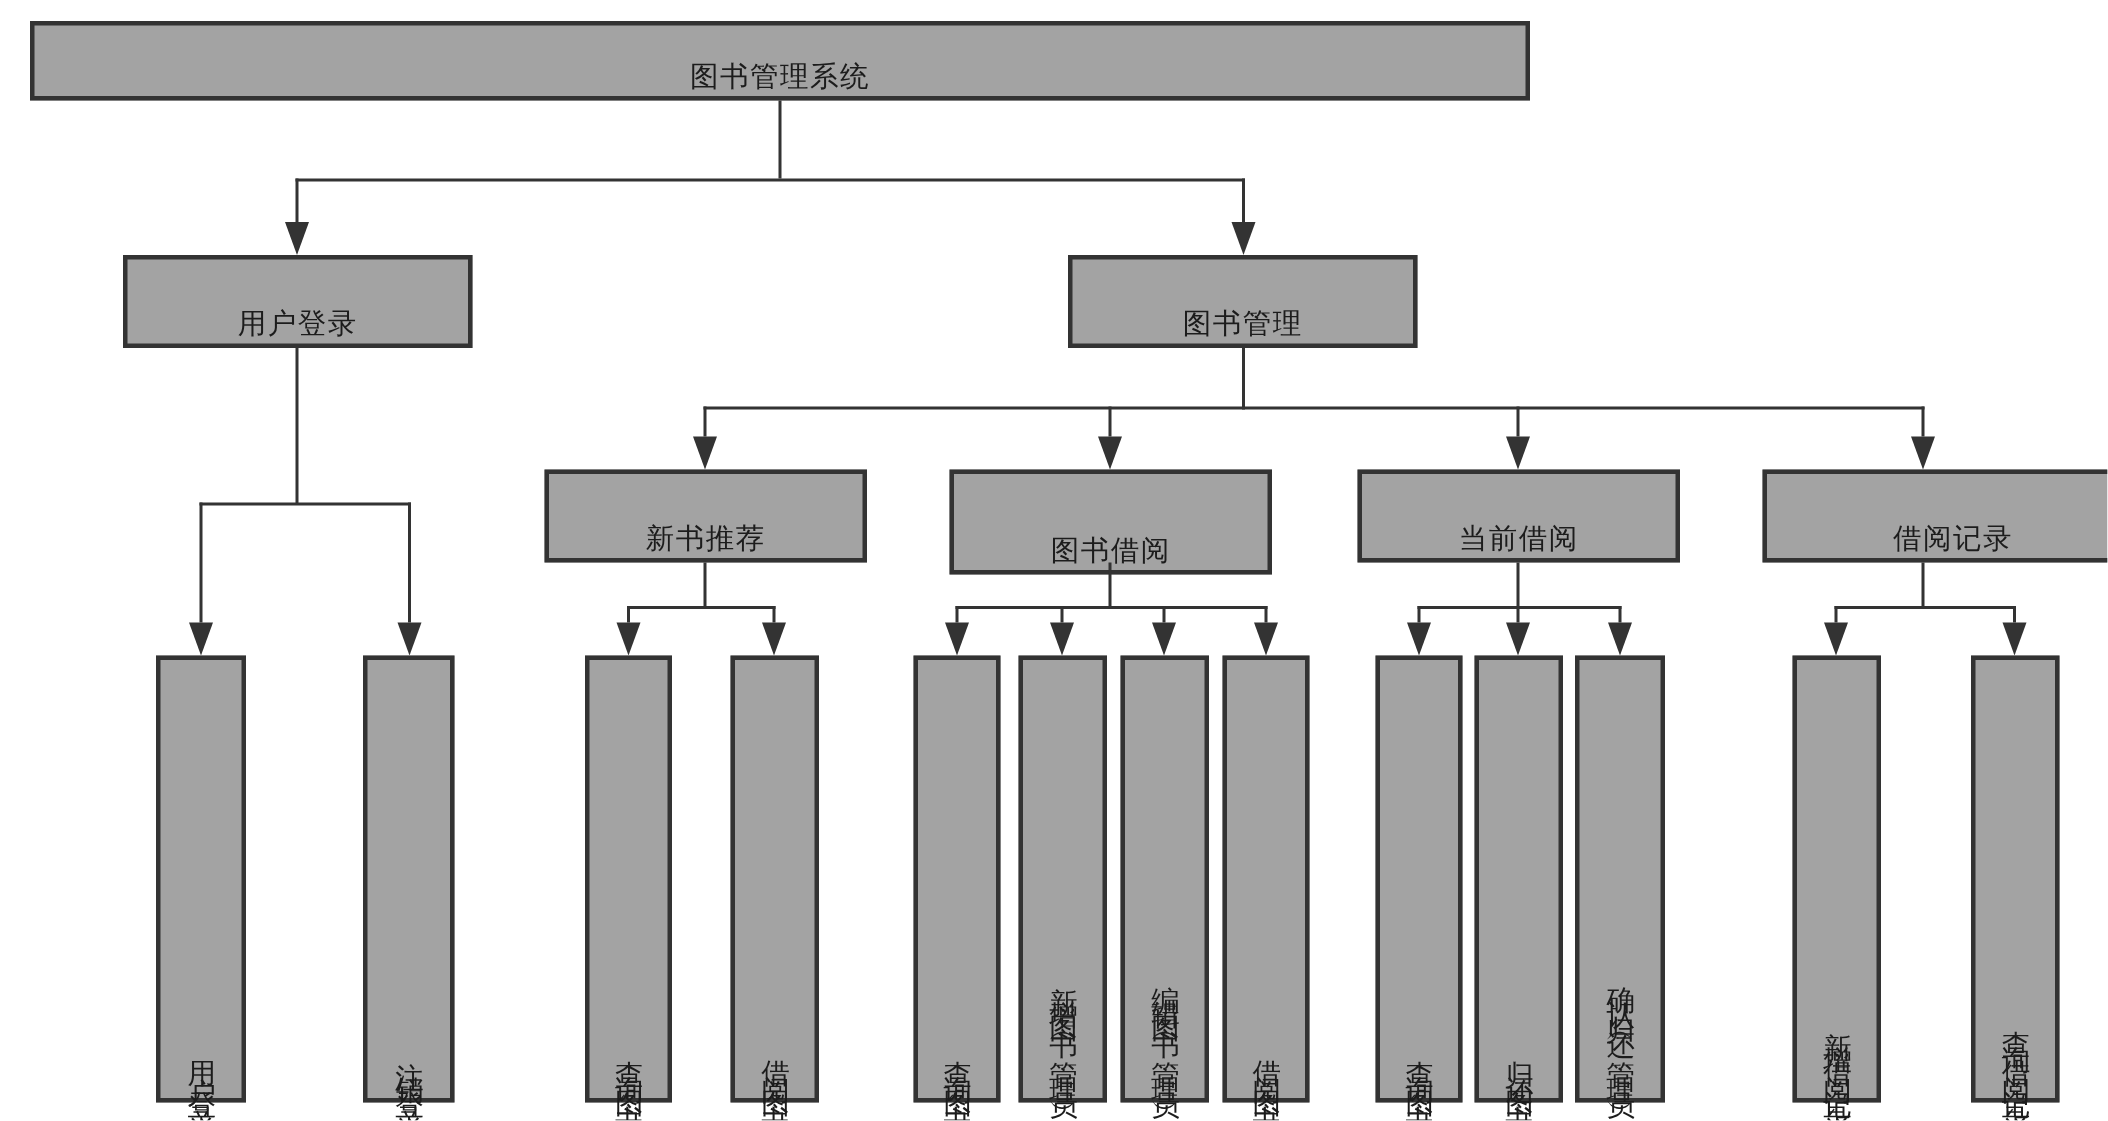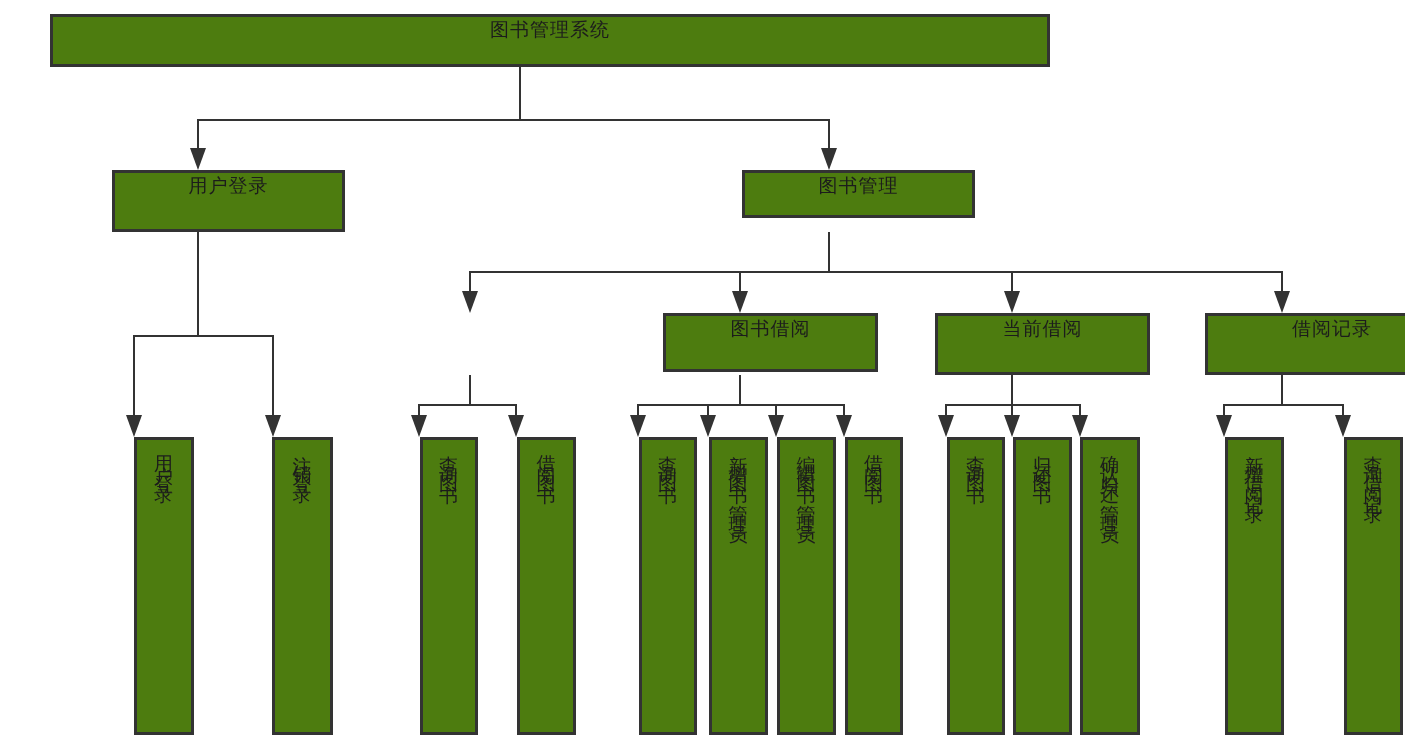--- a/index.html
+++ b/index.html
@@ -11,27 +11,26 @@
   body{font-family:"Liberation Sans","DejaVu Sans",sans-serif;color:var(--text);}
   .canvas{
     position:relative;
     width:1405px;height:747px;
     background:#ffffff;
     overflow:hidden;
   }
   .box{
     position:absolute;
     border:3px solid var(--line);
-    background:#4d7c0f;
-    display:flex;align-items:flex-start;justify-content:center;
+    background:#a3a3a3;
+    display:flex;align-items:flex-end;justify-content:center;
     box-sizing:border-box;
     font-size:19px;
     letter-spacing:1px;
     color:var(--text);
-    margin-left:30px;
   }
   .leaf{
     top:437px;height:298px;
   }
   .vtext{
     writing-mode:vertical-rl;
     text-orientation:mixed;
     letter-spacing:10px;
     line-height:1;
     font-size:19px;
@@ -67,21 +66,21 @@
   <div class="vl" style="left:519px;top:67px;height:52px;"></div>
   <div class="hl" style="left:197px;top:119px;width:633px;"></div>
   <div class="vl" style="left:197px;top:119px;height:29px;"></div>
   <div class="arrow" style="left:190px;top:148px;"></div>
   <div class="vl" style="left:828px;top:119px;height:29px;"></div>
   <div class="arrow" style="left:821px;top:148px;"></div>
 
   <div class="box" style="left:82px;top:170px;width:233px;height:62px;">
     <span>用户登录</span>
   </div>
-  <div class="box" style="left:712px;top:170px;width:233px;height:48px;">
+  <div class="box" style="left:712px;top:170px;width:233px;height:62px;">
     <span>图书管理</span>
   </div>
 
   <div class="vl" style="left:197px;top:232px;height:104px;"></div>
   <div class="hl" style="left:133px;top:335px;width:141px;"></div>
   <div class="vl" style="left:133px;top:335px;height:80px;"></div>
   <div class="arrow" style="left:126px;top:415px;"></div>
   <div class="vl" style="left:272px;top:335px;height:80px;"></div>
   <div class="arrow" style="left:265px;top:415px;"></div>
 
@@ -89,21 +88,24 @@
   <div class="hl" style="left:469px;top:271px;width:814px;"></div>
   <div class="vl" style="left:469px;top:271px;height:20px;"></div>
   <div class="arrow" style="left:462px;top:291px;"></div>
   <div class="vl" style="left:739px;top:271px;height:20px;"></div>
   <div class="arrow" style="left:732px;top:291px;"></div>
   <div class="vl" style="left:1011px;top:271px;height:20px;"></div>
   <div class="arrow" style="left:1004px;top:291px;"></div>
   <div class="vl" style="left:1281px;top:271px;height:20px;"></div>
   <div class="arrow" style="left:1274px;top:291px;"></div>
 
-  <div class="box" style="left:633px;top:313px;width:215px;height:59px;">
+  <div class="box" style="left:363px;top:313px;width:215px;height:62px;">
+    <span>新书推荐</span>
+  </div>
+  <div class="box" style="left:633px;top:313px;width:215px;height:70px;">
     <span>图书借阅</span>
   </div>
   <div class="box" style="left:905px;top:313px;width:215px;height:62px;">
     <span>当前借阅</span>
   </div>
   <div class="box" style="left:1175px;top:313px;width:254px;height:62px;">
     <span>借阅记录</span>
   </div>
 
   <div class="vl" style="left:469px;top:375px;height:31px;"></div>

